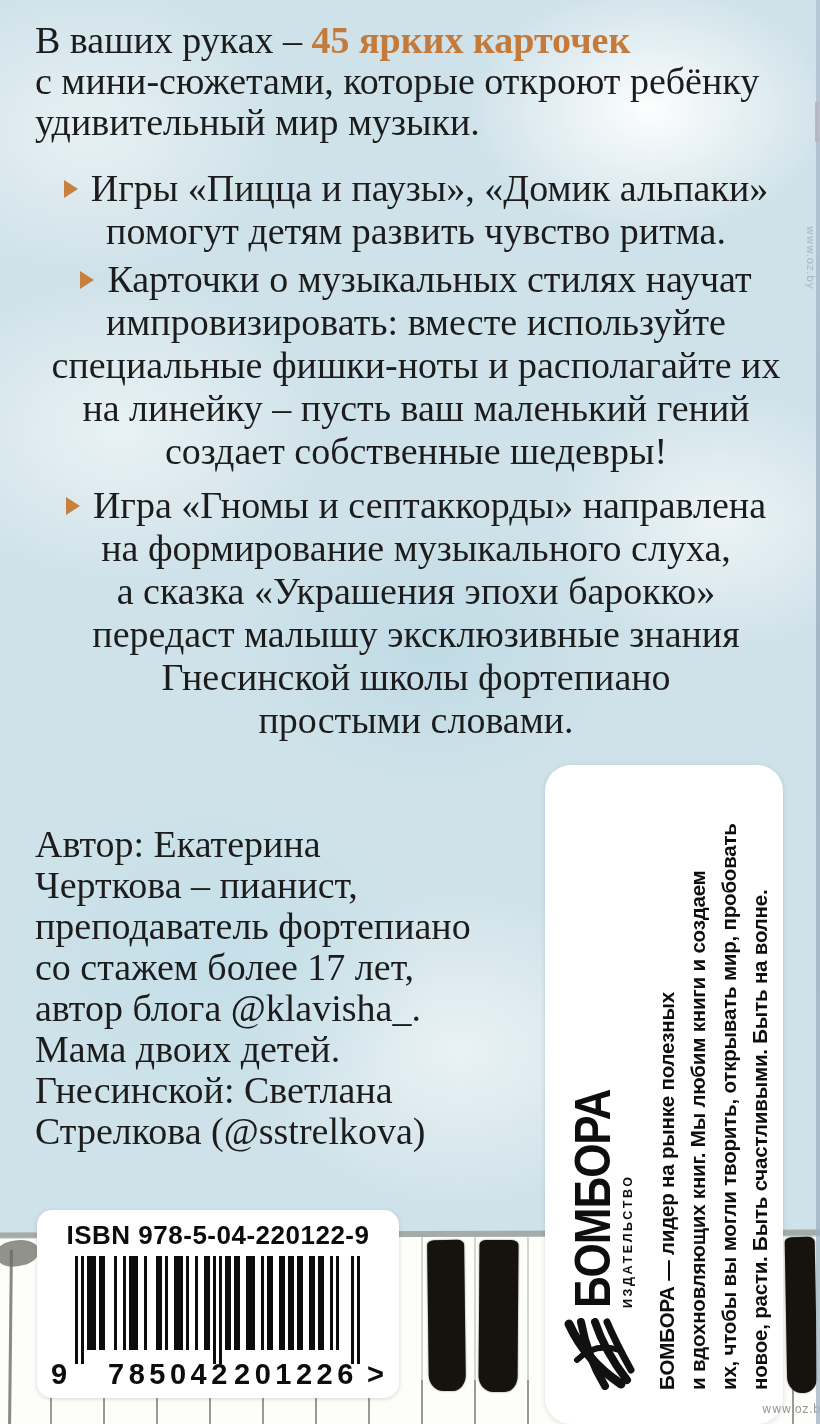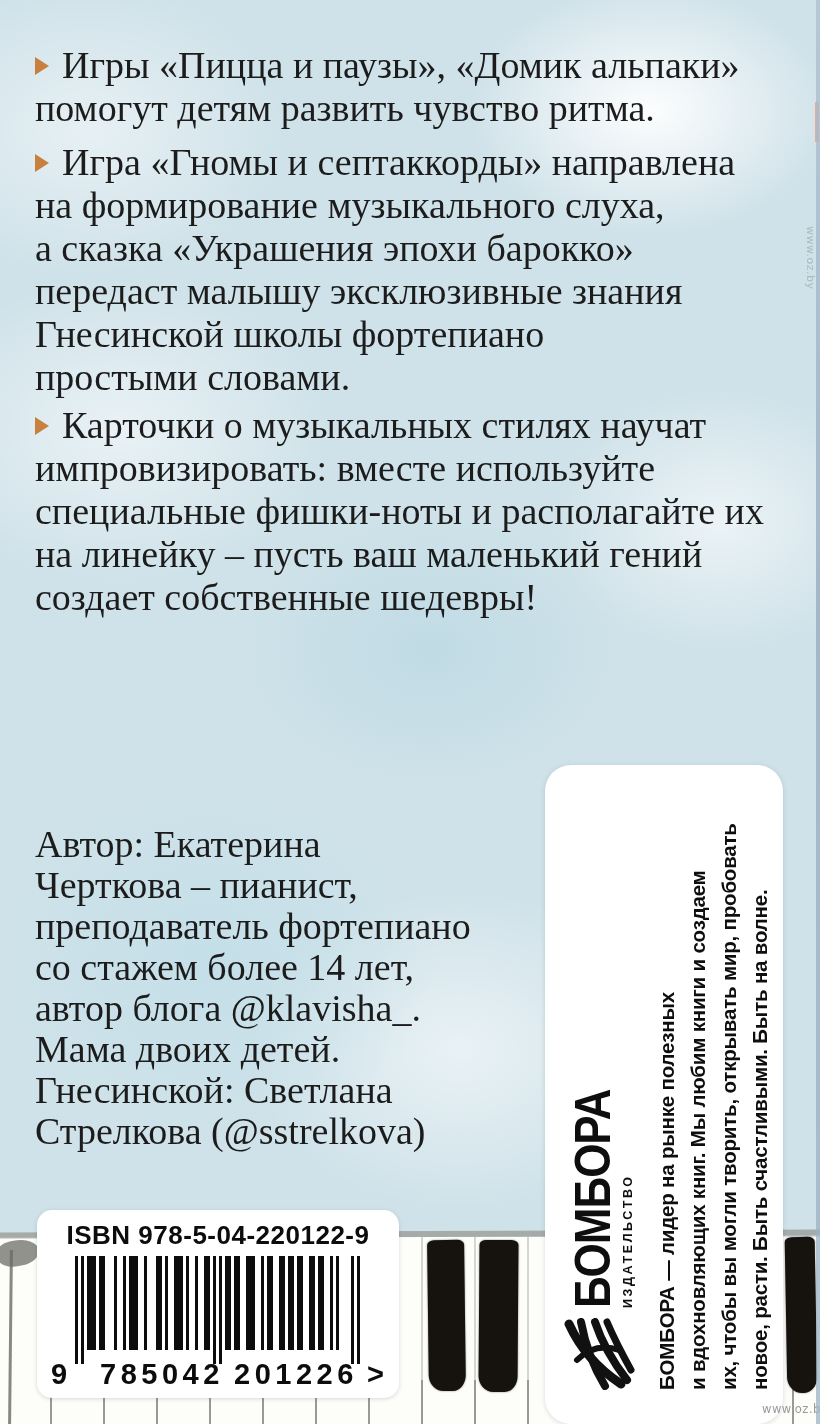--- a/index.html
+++ b/index.html
@@ -19,21 +19,21 @@
   .edge-right{position:absolute;top:0;right:0;width:4px;height:100%;
     background:linear-gradient(180deg,#aebfd0,#93aabc 40%,#9fb4c4);opacity:.75;z-index:9;}
   .red-streak{position:absolute;left:815px;top:102px;width:4px;height:40px;background:#e9a08c;opacity:.8;z-index:9;}
 
   
   .content{position:absolute;left:35px;top:20px;width:762px;z-index:3;}
   .intro{margin:0;font-size:38px;line-height:41px;}
   .accent{color:#c47a3a;font-weight:700;}
   .preline{white-space:pre-line;}
   .bullets{margin-top:24px;}
-  .bullet{font-size:38px;line-height:43px;margin-top:11px;}
+  .bullet{font-size:38px;line-height:43px;margin-top:11px;text-align:center;}
   .bullet.b3{margin-top:5px;}
   .tri{display:inline-block;width:0;height:0;border-left:14px solid #c8803e;
     border-top:9px solid transparent;border-bottom:9px solid transparent;
     margin-right:13px;position:relative;top:-3px;}
   .author{position:absolute;left:35px;top:824px;width:505px;font-size:38px;line-height:41px;
     white-space:pre-line;z-index:3;}
   .author b{font-weight:400;}
 
   
   .brand-panel{position:absolute;left:545px;top:765px;width:238px;height:659px;background:#fff;
@@ -72,21 +72,21 @@
   .isbn-label{position:absolute;left:37px;top:1210px;width:362px;height:188px;background:#fff;
     border-radius:15px;z-index:6;box-shadow:0 1px 4px rgba(60,80,90,.2);
     font-family:"Liberation Sans","DejaVu Sans",sans-serif;}
   .isbn-text{position:absolute;left:0;top:10px;width:100%;text-align:center;font-size:26px;
     font-weight:700;letter-spacing:.5px;color:#0c0c0c;}
   .bars{position:absolute;left:38px;top:46px;width:285px;height:108px;}
   .bars div{position:absolute;top:0;background:#0c0c0c;}
   .bc-digits{position:absolute;top:148px;left:0;width:100%;height:36px;font-weight:700;
     font-size:29px;color:#0c0c0c;}
   .d-left{position:absolute;left:14px;}
-  .d-g1{position:absolute;left:63px;letter-spacing:4.5px;}
+  .d-g1{position:absolute;left:71px;letter-spacing:4.5px;}
   .d-g2{position:absolute;left:197px;letter-spacing:4.5px;}
   .d-right{position:absolute;left:330px;}
 
   
   .wm-bottom{position:absolute;left:762px;top:1402px;font-family:"DejaVu Sans",sans-serif;
     font-size:11.5px;color:#9a9a9a;letter-spacing:.5px;z-index:8;}
   .wm-side{position:absolute;left:804px;top:226px;font-family:"DejaVu Sans",sans-serif;
     font-size:11px;color:#a9b2b5;writing-mode:vertical-rl;letter-spacing:.5px;opacity:.85;z-index:8;}
 </style>
 </head>
@@ -97,41 +97,44 @@
   <div class="piano"></div>
   <div class="piano-top"></div>
   <div class="piano-top-blob"></div>
   <div class="key-ticks"></div>
   <div class="pencil-left"></div>
   <div class="black-key bk1"></div>
   <div class="black-key bk2"></div>
   <div class="black-key bk3"></div>
 
   <div class="content">
+    <p class="intro"><span>В ваших руках – </span><span class="accent">45 ярких карточек</span><span class="preline">
+с мини-сюжетами, которые откроют ребёнку
+удивительный мир музыки.</span></p>
     <div class="bullets">
       <div class="bullet"><span class="tri"></span><span class="preline">Игры «Пицца и паузы», «Домик альпаки»
 помогут детям развить чувство ритма.</span></div>
+      <div class="bullet b3"><span class="tri"></span><span class="preline">Карточки о музыкальных стилях научат
+импровизировать: вместе используйте
+специальные фишки-ноты и располагайте их
+на линейку – пусть ваш маленький гений
+создает собственные шедевры!</span></div>
       <div class="bullet"><span class="tri"></span><span class="preline">Игра «Гномы и септаккорды» направлена
 на формирование музыкального слуха,
 а сказка «Украшения эпохи барокко»
 передаст малышу эксклюзивные знания
 Гнесинской школы фортепиано
 простыми словами.</span></div>
-      <div class="bullet b3"><span class="tri"></span><span class="preline">Карточки о музыкальных стилях научат
-импровизировать: вместе используйте
-специальные фишки-ноты и располагайте их
-на линейку – пусть ваш маленький гений
-создает собственные шедевры!</span></div>
     </div>
   </div>
 
   <div class="author"><b>Автор: Екатерина
 Черткова</b><span> – пианист,
 преподаватель фортепиано
-со стажем более 14 лет,
+со стажем более 17 лет,
 автор блога @klavisha_.
 Мама двоих детей.
 </span><b>Гнесинской: Светлана
 Стрелкова</b><span> (@sstrelkova)</span></div>
 
   <div class="brand-panel">
     <div class="panel-rot">
       <div class="logo-row">
         <svg class="scribble" viewBox="0 0 72 78" xmlns="http://www.w3.org/2000/svg">
           <g stroke="#111" fill="none" stroke-linecap="round">

